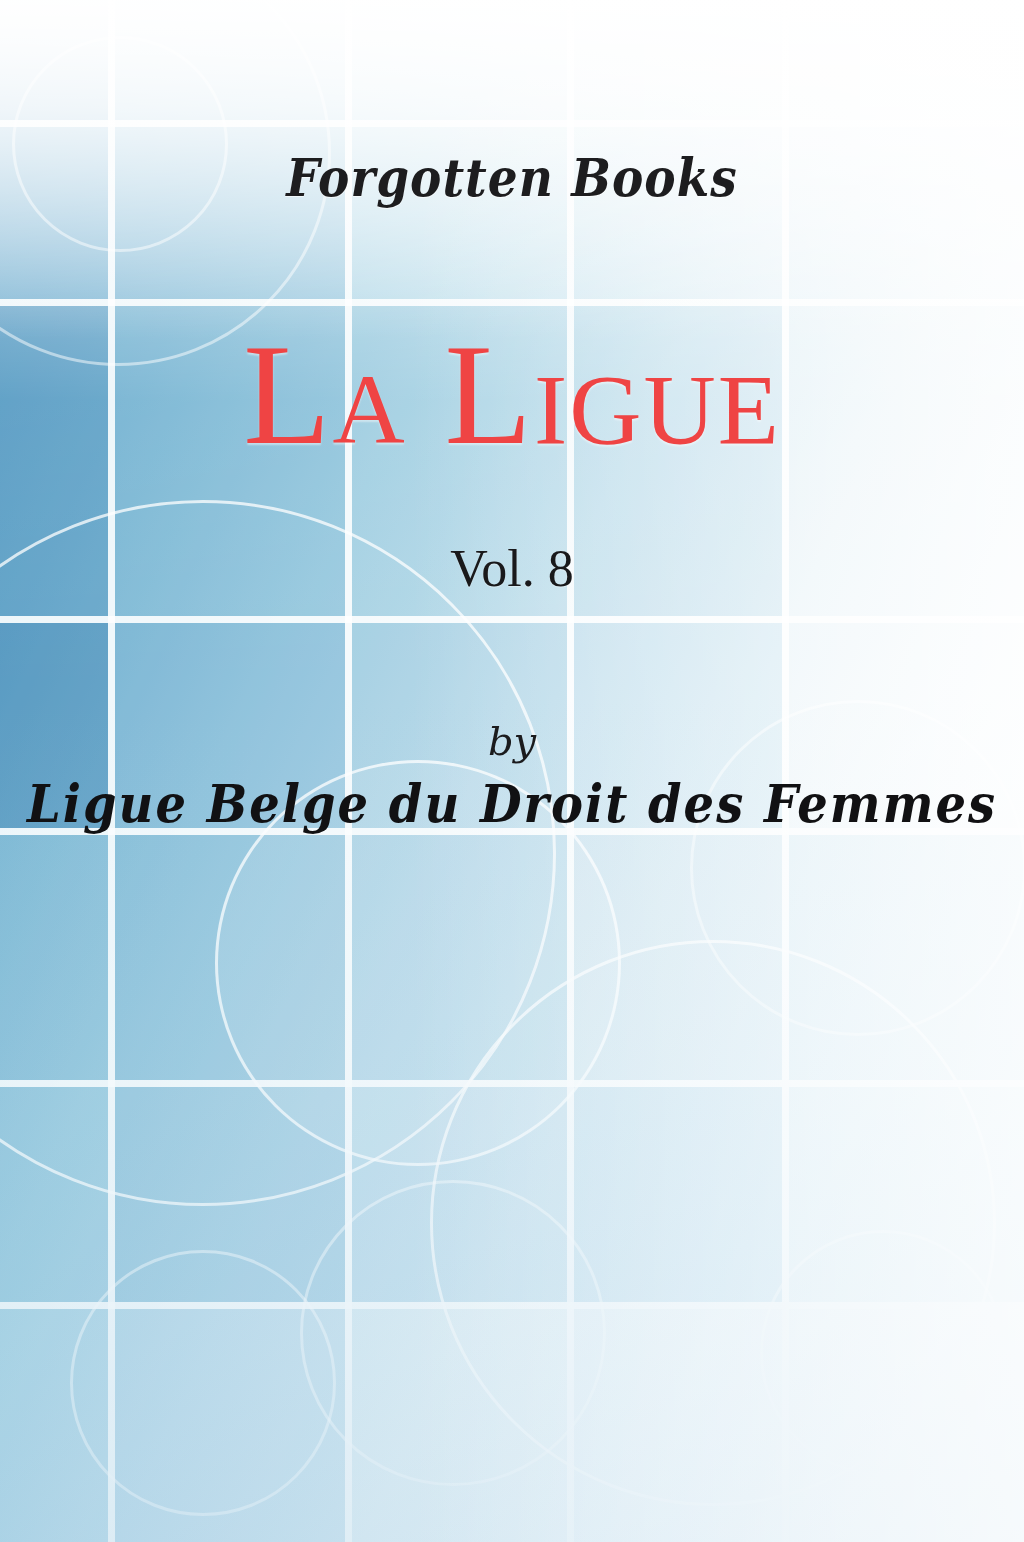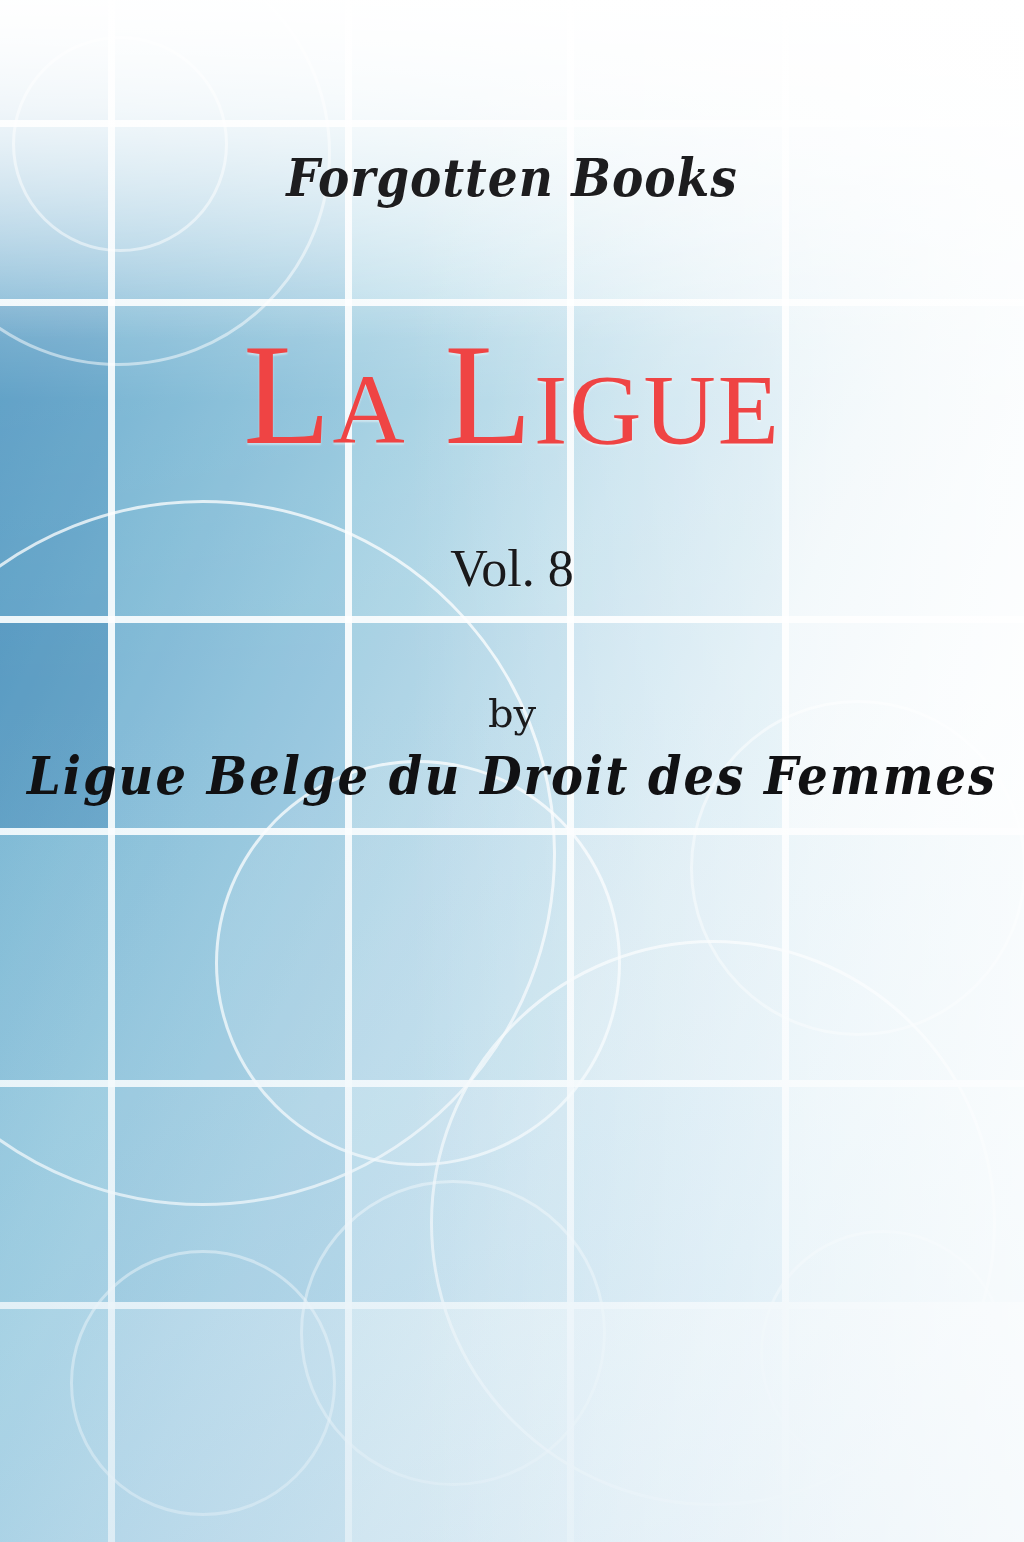--- a/index.html
+++ b/index.html
@@ -122,22 +122,23 @@
   }
 
   .volume {
     margin-top: 70px;
     font-size: 52px;
     color: #19191b;
     text-shadow: 0 1px 1px rgba(255,255,255,0.4);
   }
 
   .by {
-    margin-top: 92px;
+    margin-top: 120px;
     font-family: "DejaVu Serif", serif;
+    font-style: italic;
     font-size: 40px;
     color: #1b1b1d;
   }
 
   .author {
     margin-top: 12px;
     font-family: "DejaVu Serif", serif;
     font-style: italic;
     font-weight: 700;
     font-size: 48px;

